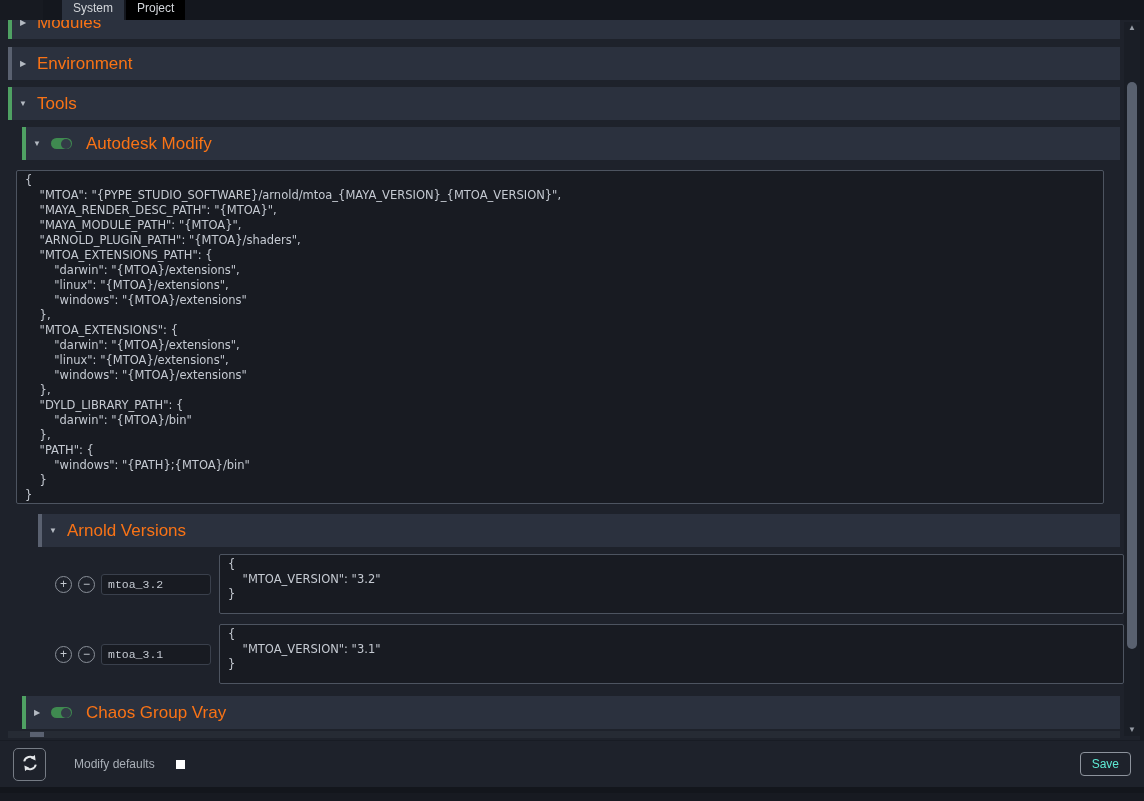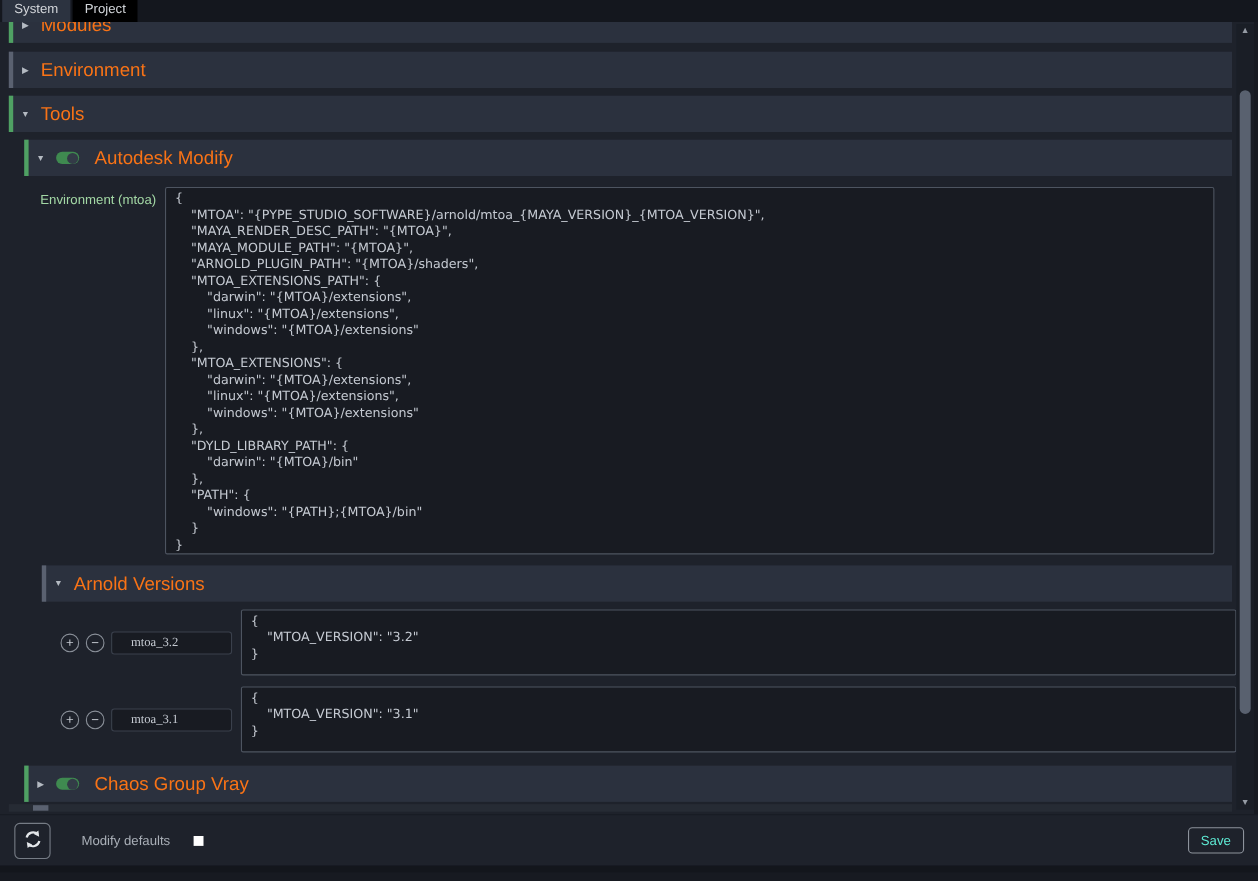--- a/index.html
+++ b/index.html
@@ -1,20 +1,20 @@
 <!DOCTYPE html>
 <html><head>
 <meta charset="utf-8">
 <style>
   * { box-sizing: border-box; }
   body { margin:0; background:#171a21; font-family:"Liberation Sans", sans-serif; }
   .window { width:1144px; height:801px; display:flex; flex-direction:column; background:#171a21; overflow:hidden; }
 
   
-  .tabbar { height:20px; background:#14171e; display:flex; align-items:flex-end; padding-left:2px; flex:none; }
+  .tabbar { height:20px; background:#14171e; display:flex; align-items:flex-end; padding-left:19px; flex:none;margin-left:43px; }
   .tab { padding:6px 11px 5px; font-size:12px; color:#d3d6da; background:#000000; border-radius:3px 3px 0 0; margin-right:2px; cursor:pointer; }
   .tab.active { background:#2c3340; }
 
   
   .content { position:relative; height:720px; background:#1e222b; flex:none; overflow:hidden; }
   .scrollpane { position:absolute; left:0; top:0; right:20px; bottom:10px; padding-left:8px; overflow:hidden; }
 
   .sec-header { height:33px; background:#2b313e; display:flex; align-items:center; padding-left:5px; border-left:4px solid #5a6170; cursor:pointer; }
   .sec-header.green { border-left-color:#4fa163; }
   .arrow { width:12px; font-size:8px; color:#b4bac2; text-align:center; flex:none; }
@@ -35,21 +35,21 @@
   textarea.json { background:#181b22; border:1px solid #4d5460; border-radius:2px; color:#c5cad2;
     font-family:"DejaVu Sans", sans-serif; font-size:11.5px; line-height:15px;
     padding:2px 8px; resize:none; overflow:hidden; white-space:pre; }
   .env-json { flex:1; margin-left:8px; margin-right:20px; height:334px; }
 
   .ver-row { display:flex; align-items:center; margin-left:40px; margin-bottom:10px; padding-left:7px; }
   .circle-btn { width:17px; height:17px; border-radius:50%; border:1px solid #8a9099; background:transparent;
     color:#c6cbd2; font-size:12px; line-height:14px; text-align:center; padding:0; margin-right:6px; cursor:pointer;
     font-family:"Liberation Sans", sans-serif; flex:none; }
   .key-input { width:110px; height:21px; background:#181b22; border:1px solid #3a404c; border-radius:3px;
-    color:#c5cad2; font-size:11.5px; padding:2px 17px; font-family:Liberation Serif, serif; flex:none; }
+    color:#c5cad2; font-size:11.5px; padding:2px 6px; font-family:Liberation Mono, monospace; flex:none; }
   .ver-json { flex:1; margin-left:8px; height:60px; }
 
   
   .vscroll { position:absolute; top:2px; right:4px; width:16px; height:714px; background:#1a1e26; }
   .vs-arrow { height:12px; font-size:8px; color:#959ba4; text-align:center; line-height:12px; cursor:pointer; }
   .vs-arrow.down { position:absolute; bottom:0; left:0; right:0; }
   .vs-thumb { position:absolute; left:3px; width:10px; top:60px; height:567px; background:#59616f; border-radius:5px; cursor:pointer; }
   .right-edge { position:absolute; right:0; top:0; bottom:0; width:4px; background:#171a21; }
   .hscroll { position:absolute; left:8px; right:24px; bottom:2px; height:7px; background:#262b34; }
   .hs-thumb { position:absolute; left:22px; top:1px; width:14px; height:5px; background:#5a6170; }
@@ -92,21 +92,20 @@
         <span class="sec-title">Tools</span>
       </div>
 
       <div class="sec-header green hdr-arnold">
         <span class="arrow">▼</span>
         <span class="toggle"></span>
         <span class="sec-title">Autodesk Modify</span>
       </div>
 
       <div class="env-row">
-        <div class="env-label">Environment (mtoa)</div>
         <textarea class="json env-json" spellcheck="false" style="">{
     "MTOA": "{PYPE_STUDIO_SOFTWARE}/arnold/mtoa_{MAYA_VERSION}_{MTOA_VERSION}",
     "MAYA_RENDER_DESC_PATH": "{MTOA}",
     "MAYA_MODULE_PATH": "{MTOA}",
     "ARNOLD_PLUGIN_PATH": "{MTOA}/shaders",
     "MTOA_EXTENSIONS_PATH": {
         "darwin": "{MTOA}/extensions",
         "linux": "{MTOA}/extensions",
         "windows": "{MTOA}/extensions"
     },

